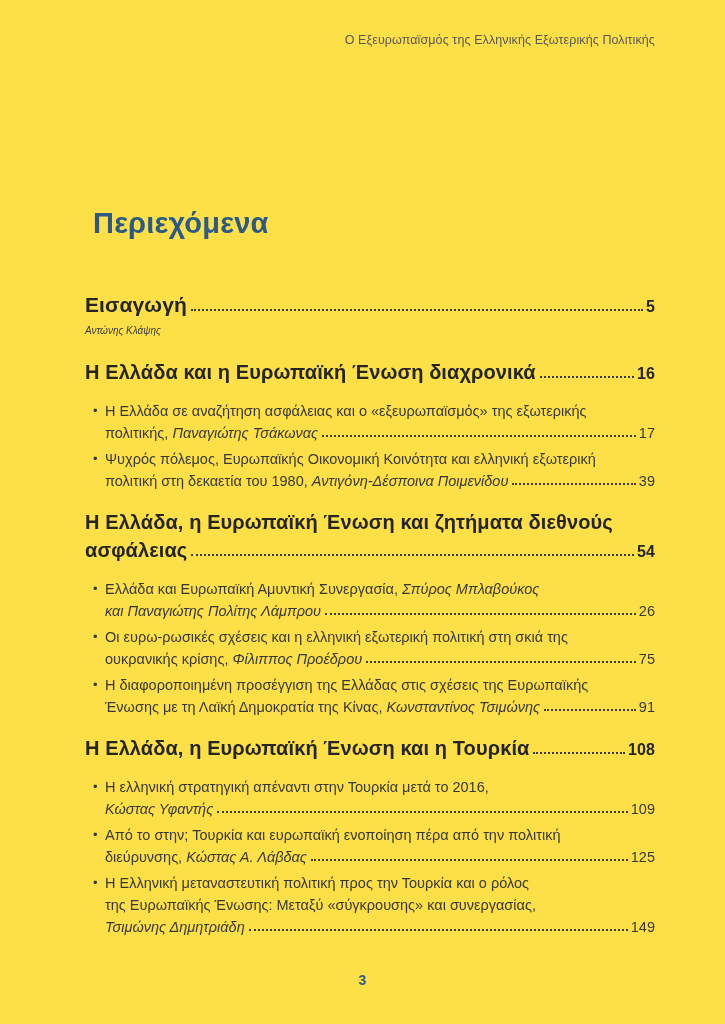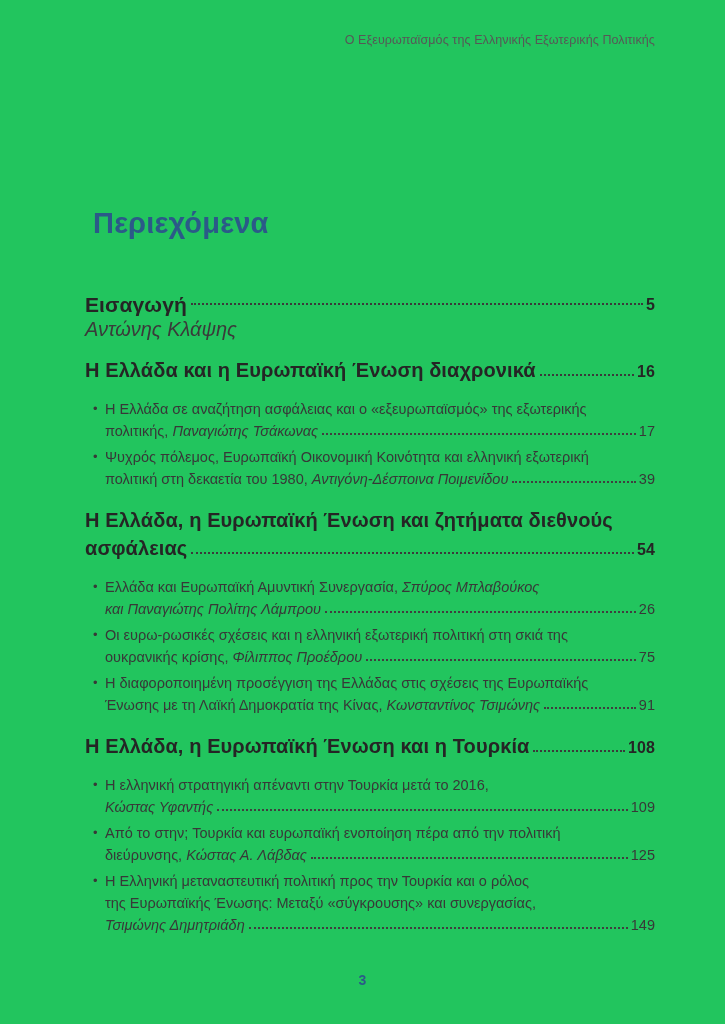--- a/index.html
+++ b/index.html
@@ -1,44 +1,44 @@
 <!DOCTYPE html>
 <html lang="el"><head>
 <meta charset="utf-8">
 <style>
   html,body { margin:0; padding:0; background:#ffffff; }
   body {
     width:725px; height:1024px; position:relative; overflow:hidden;
     font-family:"Liberation Sans","DejaVu Sans",sans-serif;
     -webkit-font-smoothing:antialiased;
   }
-  .page { position:absolute; inset:0; background:#22c55e; }
+  .page { position:absolute; inset:0; background:#fde047; }
   .running-header {
     position:absolute; top:33px; right:70px;
     font-size:12.5px; color:#575757; letter-spacing:0.1px;
   }
   .content { padding:198px 70px 0 85px; box-sizing:border-box; }
   .page-title {
     font-size:29px; font-weight:700; color:#2B5A88;
     line-height:34px; margin:8px; letter-spacing:0.2px;
   }
   .toc { margin-top:52px; }
   .entry { }
   .entry.intro   { margin:0 0 0 0; }
   .entry.section { margin:16px 0 12px 0; }
   .entry.item    { margin:0 0 4px 0; padding-left:20px; }
   .line { display:flex; align-items:baseline; position:relative; }
   .line .text { white-space:nowrap; }
   .line.heading {
     font-size:20px; font-weight:700; color:#252525; line-height:28px;
     letter-spacing:0.1px;
   }
-  .entry.intro .line.heading { font-size:21px; line-height:26px;align-items:center; }
+  .entry.intro .line.heading { font-size:21px; line-height:26px; }
   .line.author {
-    font-size:20px; font-style:italic; color:#3a3a3a; line-height:22px;
+    font-size:10px; font-style:italic; color:#3a3a3a; line-height:22px;
   }
   .line.body { font-size:14.5px; color:#383838; line-height:22px; }
   .line .it { font-style:italic; }
   .bullet {
     position:absolute; left:-12px; top:0; font-size:13px; color:#383838;
   }
   .leader {
     flex:1 1 auto; min-width:10px;
     border-bottom:2px dotted #3f3f3f;
     margin:0 3px 0 4px; position:relative; top:-1px;
@@ -88,21 +88,21 @@
           </div>
           <div class="line body">
             <span class="text"><span>πολιτικής, </span><span class="it">Παναγιώτης Τσάκωνας</span></span>
             <span class="leader"></span>
             <span class="pagenum">17</span>
           </div>
         </div>
         <div class="entry item">
           <div class="line body">
             <span class="bullet">•</span>
-            <span class="text"><span>Ψυχρός πόλεμος, Ευρωπαϊκή Οικονομική Κοινότητα και ελληνική εξωτερική</span></span>
+            <span class="text"><span>Ψυχρός πόλεμος, Ευρωπαϊκής Οικονομική Κοινότητα και ελληνική εξωτερική</span></span>
           </div>
           <div class="line body">
             <span class="text"><span>πολιτική στη δεκαετία του 1980, </span><span class="it">Αντιγόνη-Δέσποινα Ποιμενίδου</span></span>
             <span class="leader"></span>
             <span class="pagenum">39</span>
           </div>
         </div>
         <div class="entry section">
           <div class="line heading">
             <span class="text"><span>Η Ελλάδα, η Ευρωπαϊκή Ένωση και ζητήματα διεθνούς</span></span>

